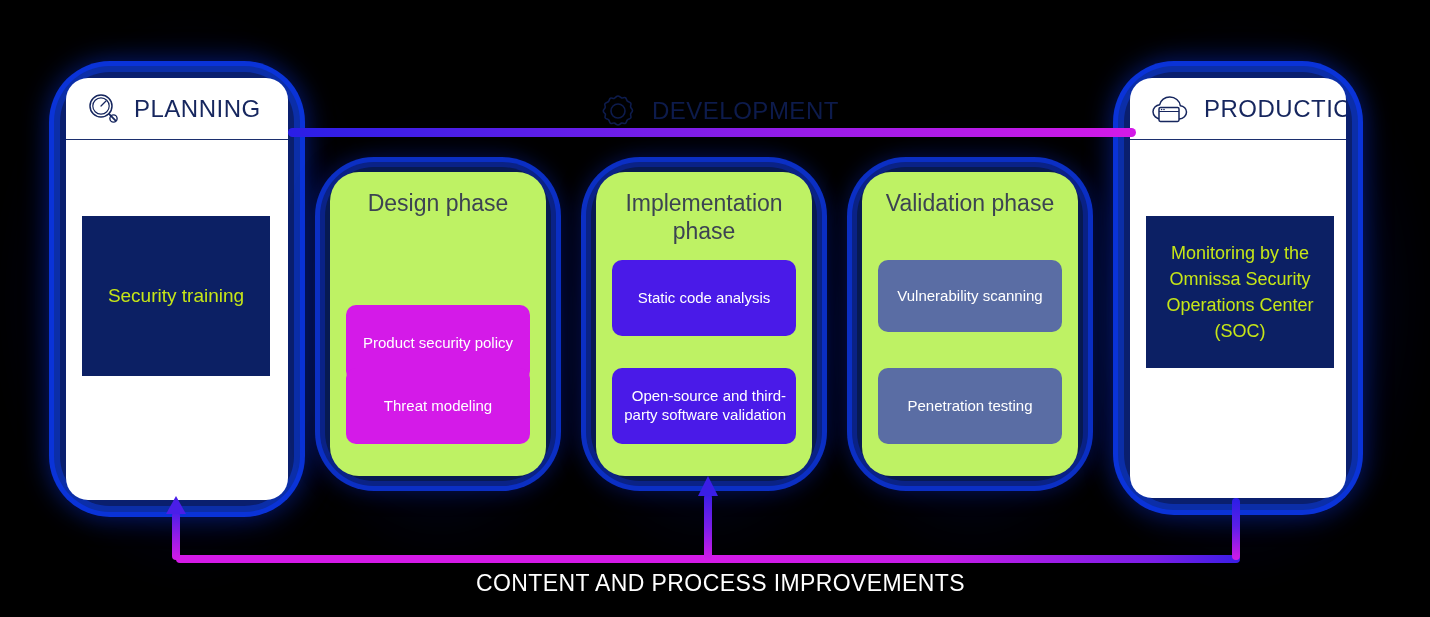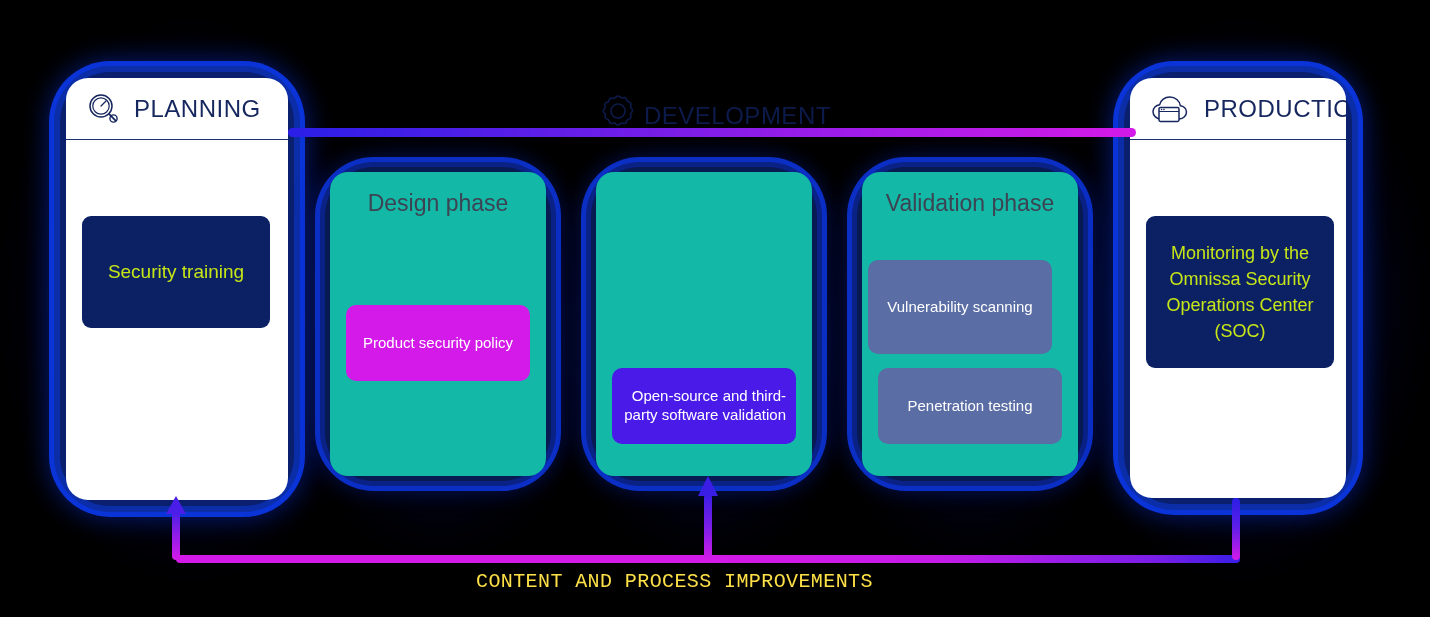--- a/index.html
+++ b/index.html
@@ -65,31 +65,31 @@
   }
   .stage-body {
     position: relative;
     height: calc(100% - 62px);
   }
 
   
   .dev-band {
     position: absolute;
     display: flex;
-    align-items: flex-end;
-    gap: 6px;
+    align-items: center;
+    gap: 14px;
     z-index: 4;
   }
   .dev-band .stage-title { color: #0d1b4c; font-size: 24px; }
 
   
   .phase-card {
     position: absolute;
-    background: #14b8a6;
-    border-radius: 18px;
+    background: #bef264;
+    border-radius: 29px;
     z-index: 7;
     box-sizing: border-box;
     padding: 18px 20px 0 20px;
   }
   .phase-title {
     text-align: center;
     font-size: 23px;
     color: #3c4352;
     line-height: 1.2;
     font-weight: 400;
@@ -108,38 +108,37 @@
     font-size: 15px;
     line-height: 1.25;
     padding: 6px 10px;
     box-sizing: border-box;
   }
   .chip.navy {
     background: #0c2064;
     color: #c6e617;
     font-size: 19px;
     line-height: 1.45;
-    border-radius: 9px;
+    border-radius: 0;
   }
   .chip.magenta { background: #d41ae8; }
   .chip.violet  { background: #4a1ae8; }
   .chip.slate   { background: #5a6da4; }
 
   
   .conn { position: absolute; z-index: 8; }
   .arrowhead { position: absolute; width: 0; height: 0; z-index: 8; }
 
   .loop-label {
     position: absolute;
     z-index: 8;
-    font-size: 20px;
+    font-size: 23px;
     letter-spacing: .4px;
-    color: #fde047;
+    color: #ffffff;
     white-space: nowrap;
-    font-family: Liberation Mono, monospace;
   }
 
   svg { display: block; }
 </style>
 </head>
 <body>
 
 <div class="stage">
 
   <div class="pool" style="left:10px; top:20px; width:360px; height:560px; background:radial-gradient(closest-side, rgba(12,40,190,.80), rgba(6,18,90,.35) 62%, rgba(0,0,0,0) 100%);"></div>
@@ -174,36 +173,39 @@
           <circle cx="15" cy="15" r="11" stroke="#16265e" stroke-width="1.5"></circle>
           <circle cx="15" cy="15" r="8.2" stroke="#16265e" stroke-width="1.2"></circle>
           <path d="M15 15l5-5" stroke="#16265e" stroke-width="1.2" stroke-linecap="round"></path>
           <path d="M23.2 23.2l6.4 6.4" stroke="#16265e" stroke-width="1.8" stroke-linecap="round"></path>
           <circle cx="27.5" cy="27.5" r="3.6" stroke="#16265e" stroke-width="1.4"></circle>
         </svg>
       </span>
       <span class="stage-title">PLANNING</span>
     </div>
     <div class="stage-body">
-      <div class="chip navy" style="left:16px; top:76px; width:188px; height:112px;">Security training</div>
+      <div class="chip navy" style="left:16px; top:76px; width:188px; height:160px;">Security training</div>
     </div>
   </div>
 
   <div class="phase-card" style="left:330px; top:172px; width:216px; height:304px;">
     <div class="phase-title">Design phase</div>
     <div class="chip magenta" style="left:16px; top:88px; width:184px; height:76px;margin-top:45px;">Product security policy</div>
+    <div class="chip magenta" style="left:16px; top:196px; width:184px; height:76px;">Threat modeling</div>
   </div>
 
   <div class="phase-card" style="left:596px; top:172px; width:216px; height:304px;">
+    <div class="phase-title">Implementation phase</div>
+    <div class="chip violet" style="left:16px; top:88px; width:184px; height:76px;">Static code analysis</div>
     <div class="chip violet" style="left:16px; top:196px; width:184px; height:76px;text-align:right;">Open-source and third-party software validation</div>
   </div>
 
   <div class="phase-card" style="left:862px; top:172px; width:216px; height:304px;">
     <div class="phase-title">Validation phase</div>
-    <div class="chip slate" style="left:6px; top:88px; width:184px; height:94px;">Vulnerability scanning</div>
+    <div class="chip slate" style="left:16px; top:88px; width:184px; height:72px;">Vulnerability scanning</div>
     <div class="chip slate" style="left:16px; top:196px; width:184px; height:76px;text-align:right;">Penetration testing</div>
   </div>
 
   <div class="stage-card" style="left:1130px; top:78px; width:216px; height:420px;">
     <div class="stage-head">
       <span class="icon">
         <svg width="42" height="34" viewBox="0 0 42 34" fill="none">
           <path d="M11 27c-4.4 0-8-3.2-8-7.2 0-3.6 2.9-6.6 6.7-7.1C10.6 8.2 14.8 5 19.8 5c5.4 0 9.9 3.8 10.5 8.7 3.5.3 6.2 3 6.2 6.3 0 3.4-3 7-7.3 7H11z" stroke="#16265e" stroke-width="1.5" stroke-linejoin="round"></path>
           <rect x="9" y="15.5" width="20" height="14" rx="1.4" fill="#ffffff" stroke="#16265e" stroke-width="1.5"></rect>
           <path d="M9 19.5h20" stroke="#16265e" stroke-width="1.2"></path>

